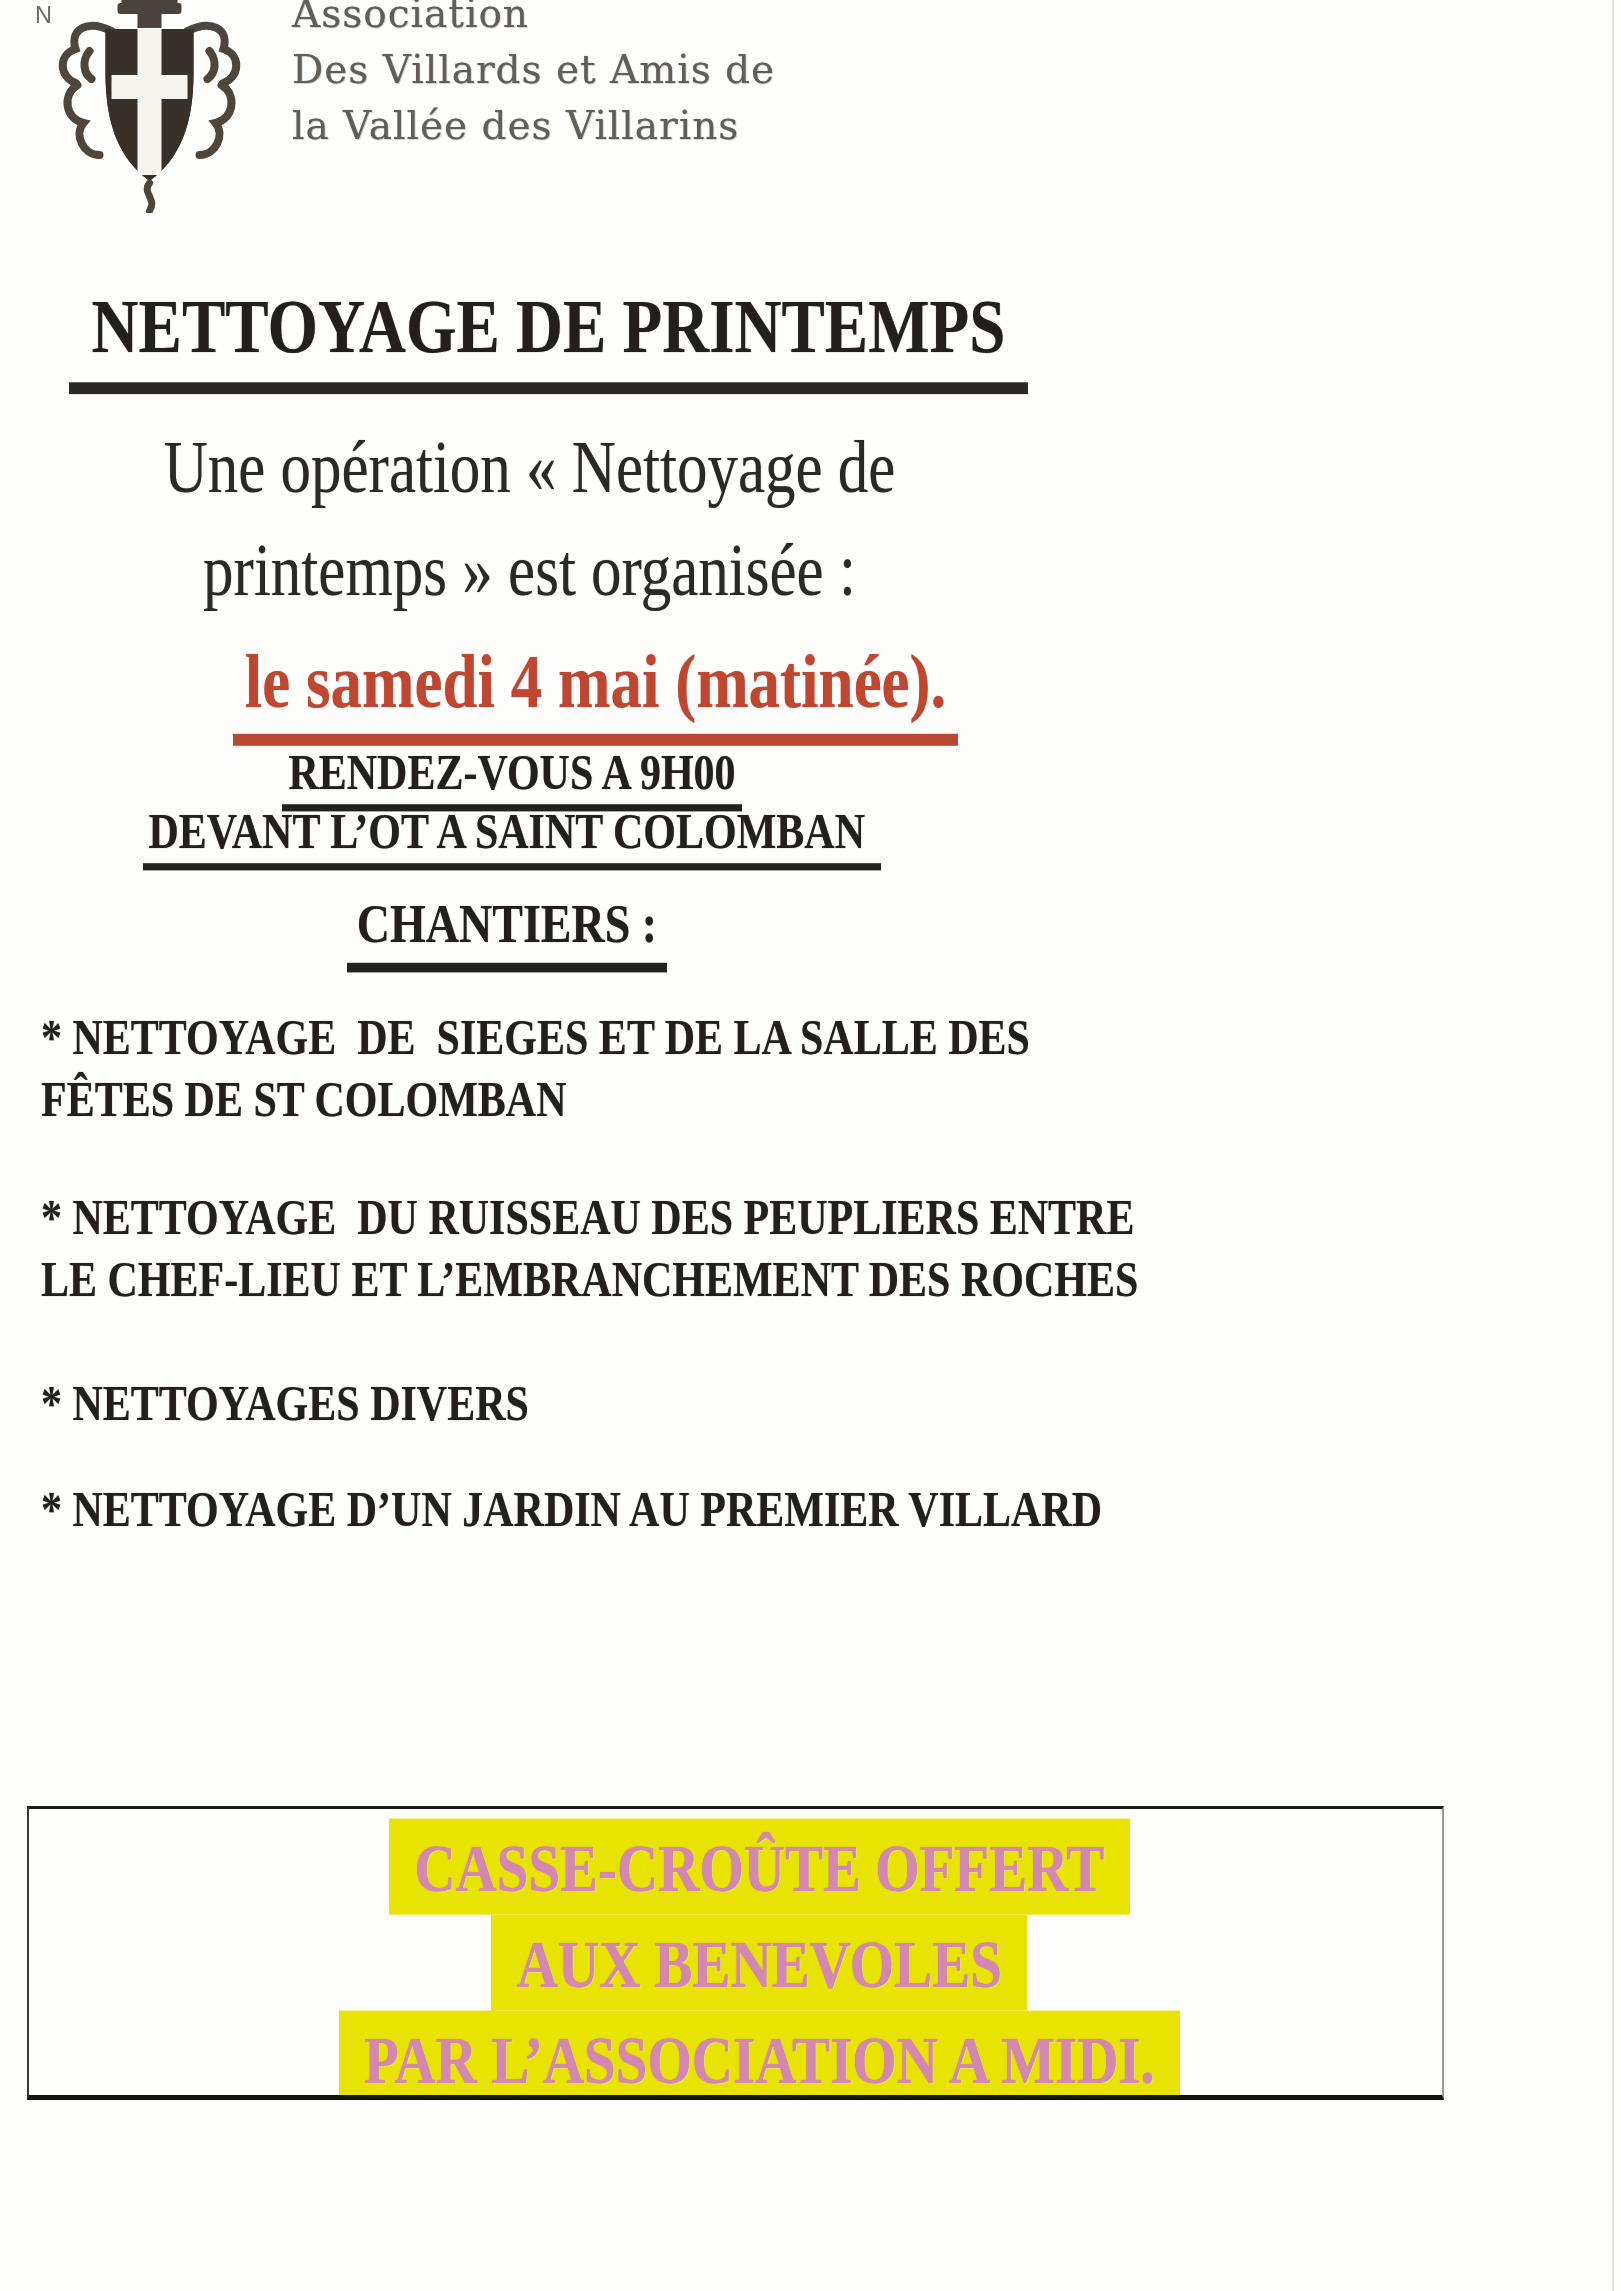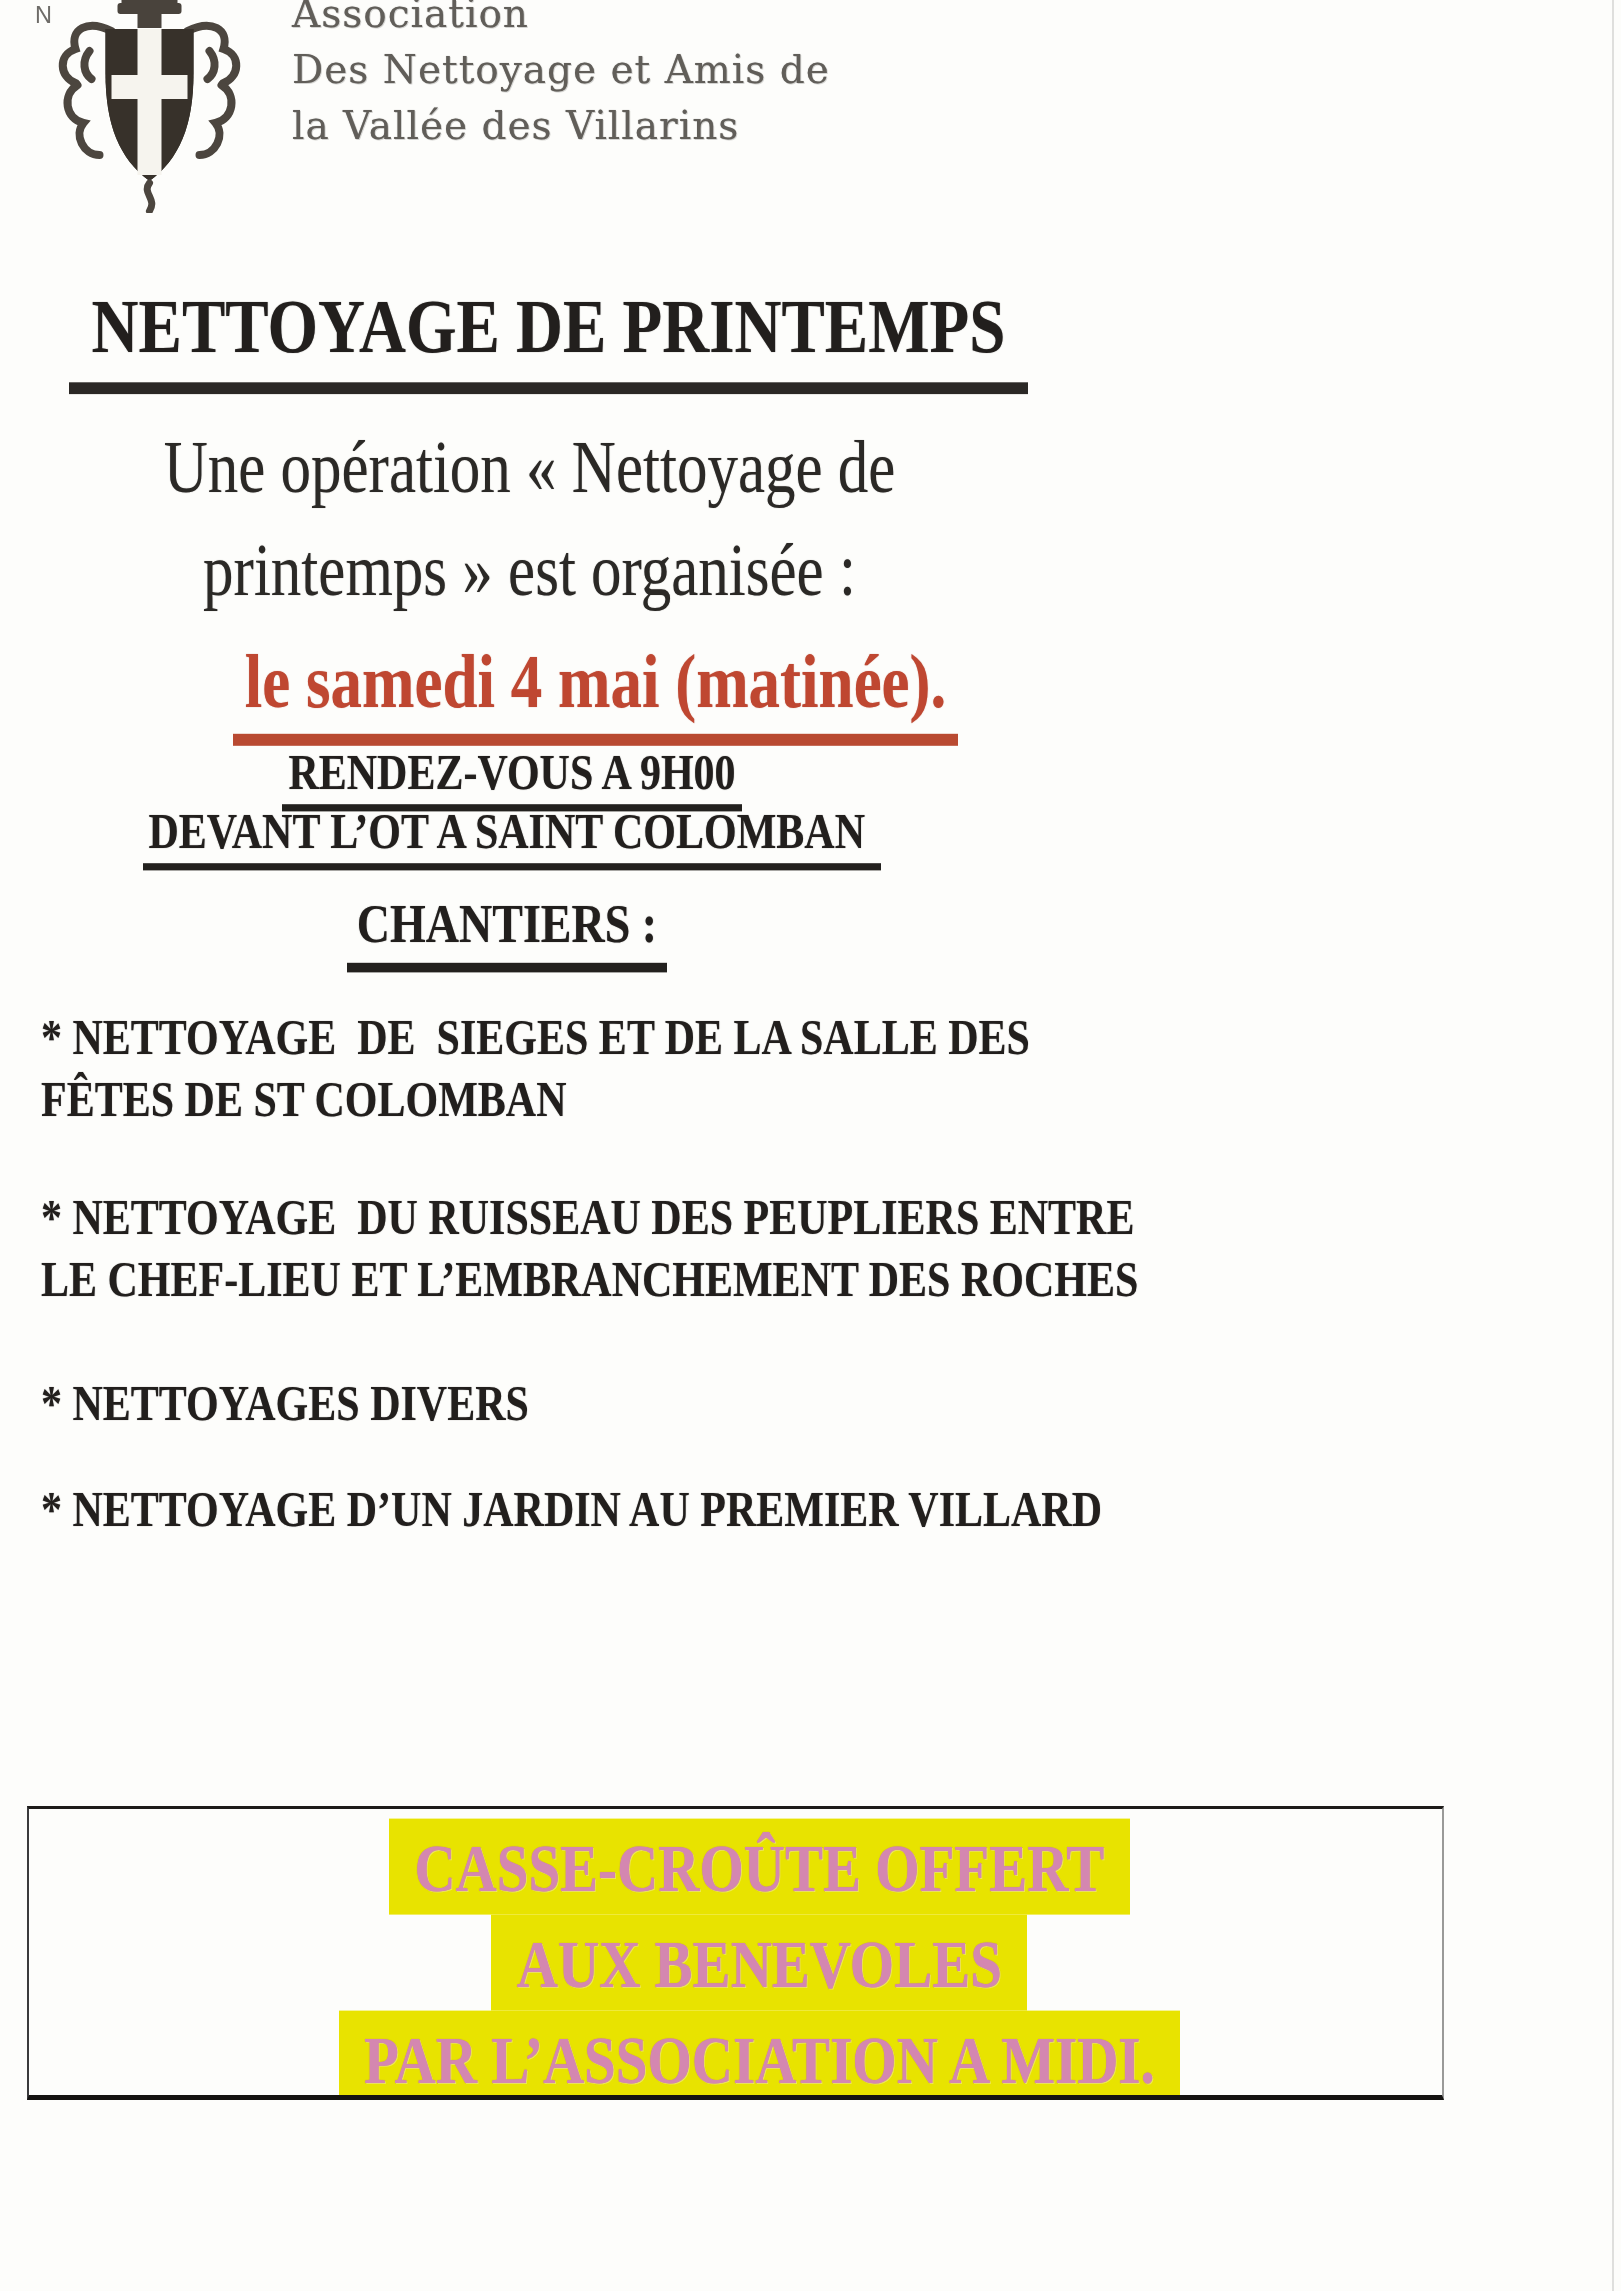--- a/index.html
+++ b/index.html
@@ -175,21 +175,21 @@
         <rect x="88" y="56" width="24" height="146"></rect>
         <rect x="62" y="102" width="76" height="24"></rect>
       </g>
 
       <path d="M100,210 C92,220 108,226 100,238" fill="none" stroke="#4c463f" stroke-width="7" stroke-linecap="round"></path>
     </svg>
   </div>
 
   <div class="abs" id="org">
     <div>Association</div>
-    <div>Des Nettoyage et Amis de</div>
+    <div>Des Villards et Amis de</div>
     <div>la Vallée des Villarins</div>
   </div>
 
   <div class="abs" id="title">NETTOYAGE DE PRINTEMPS</div>
 
   <div class="abs stretch" id="intro">
     <div>Une opération « Nettoyage de</div>
     <div>printemps » est organisée :</div>
   </div>
 

